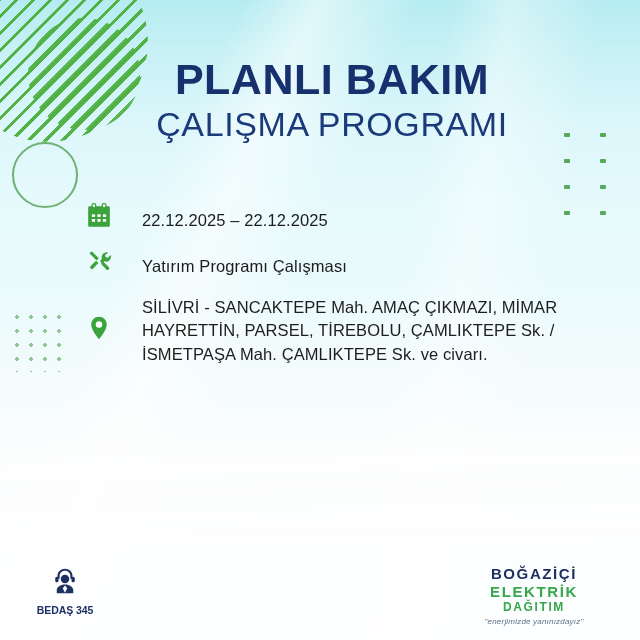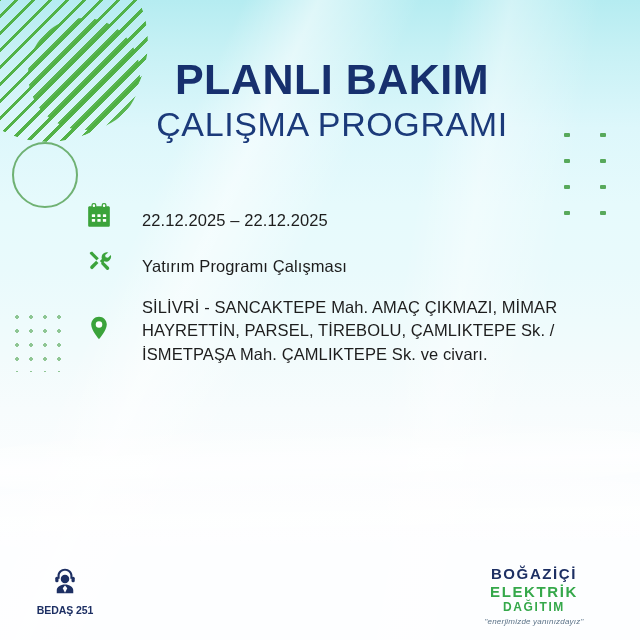--- a/index.html
+++ b/index.html
@@ -213,21 +213,21 @@
             <g fill="#1d2f63">
               <path d="M12 2.2c-3.3 0-6 2.5-6 5.6v2.4h1.7V7.8c0-2.3 1.9-4.1 4.3-4.1s4.3 1.8 4.3 4.1v2.4H18V7.8c0-3.1-2.7-5.6-6-5.6z"></path>
               <rect x="4.2" y="8.6" width="2.6" height="4.4" rx="1.2"></rect>
               <rect x="17.2" y="8.6" width="2.6" height="4.4" rx="1.2"></rect>
               <path d="M12 13.8c1.9 0 3.4-1.5 3.4-3.4S13.9 7 12 7s-3.4 1.5-3.4 3.4 1.5 3.4 3.4 3.4z"></path>
               <path d="M12 14.8c-3.6 0-6.6 2-6.6 4.5v2.4h13.2v-2.4c0-2.5-3-4.5-6.6-4.5z"></path>
             </g>
             <path d="M12 15.6l1.8 2.2-1.8 3.6-1.8-3.6z" fill="#ffffff"></path>
           </svg>
         </div>
-        <div class="clbl">BEDAŞ 251</div>
+        <div class="clbl">BEDAŞ 345</div>
       </div>
 
 
 
     </div>
 
     <div class="brand">
       <div class="b1">BOĞAZİÇİ</div>
       <div class="b2">ELEKTRİK</div>
       <div class="b3">DAĞITIM</div>

